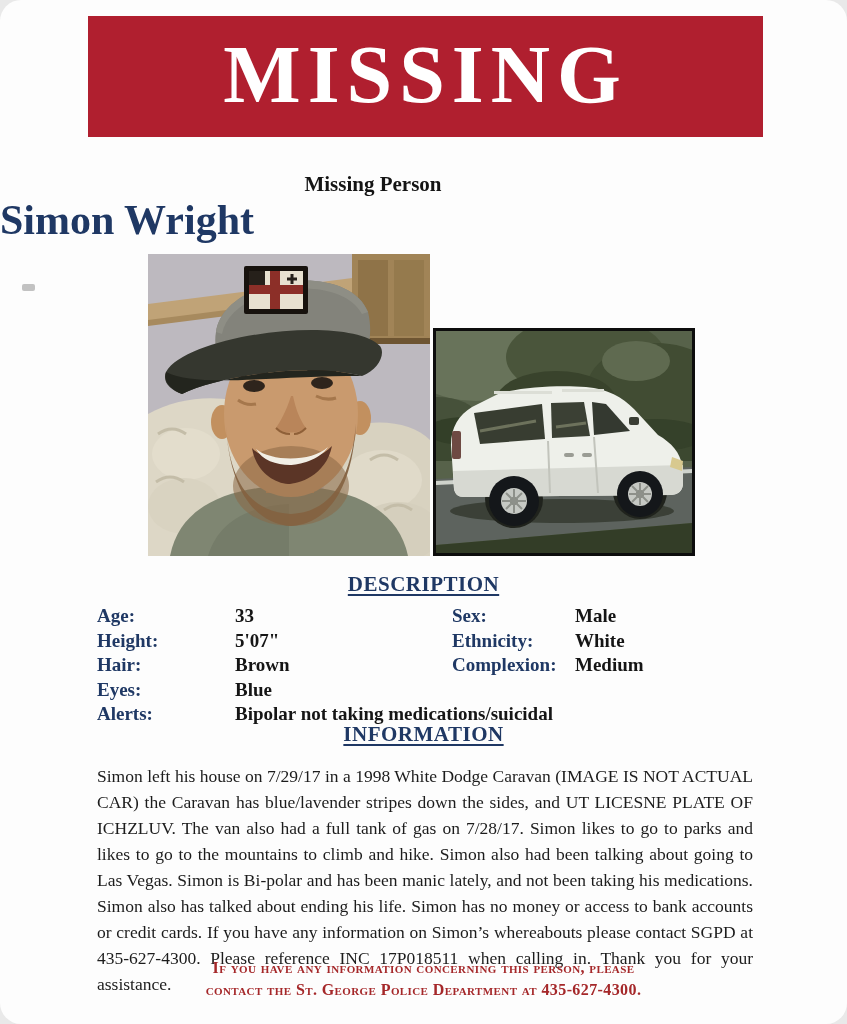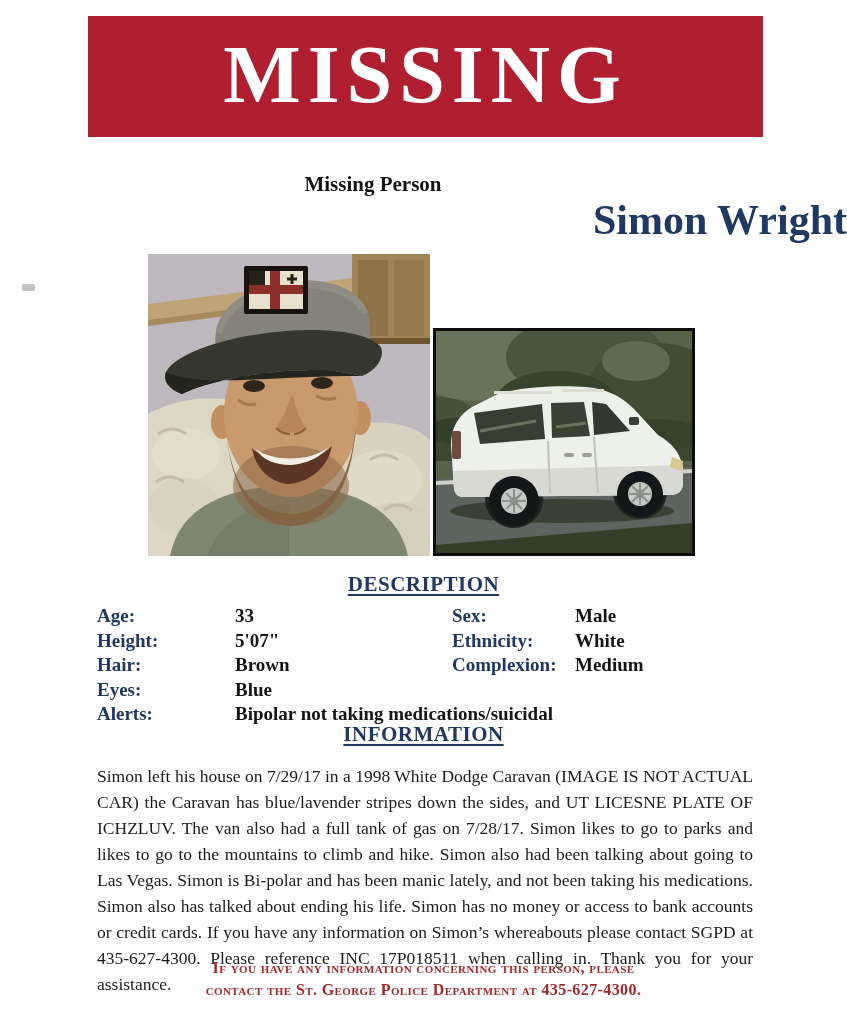--- a/index.html
+++ b/index.html
@@ -3,37 +3,38 @@
 <meta charset="utf-8">
 <style>
   html,body{margin:0;padding:0;background:#e9e9e9;}
   .page{
     position:relative;
     width:847px;height:1024px;
     background:#fdfdfd;
     font-family:"Liberation Serif", serif;
     overflow:hidden;
     margin:0 auto;
+    border-radius:21px;
   }
   .banner{
     position:absolute;left:88px;top:16px;width:675px;height:121px;
     background:#b01f2f;
     display:flex;align-items:center;justify-content:center;
   }
   .banner-text{
     color:#ffffff;font-weight:bold;font-size:82px;letter-spacing:7px;
     line-height:1;transform:translateY(-2px);
   }
   .subtitle{
     position:absolute;left:0;top:172px;width:746px;
     text-align:center;font-weight:bold;font-size:21px;color:#141414;
   }
   .person-name{
     position:absolute;left:0;top:196px;width:847px;
-    text-align:right;font-weight:bold;font-size:42px;color:#1f3864;
+    text-align:left;font-weight:bold;font-size:42px;color:#1f3864;
     line-height:1.15;
   }
   .photo-person{
     position:absolute;left:148px;top:254px;width:282px;height:302px;
     background:#c9c4bd;overflow:hidden;
   }
   .photo-van{
     position:absolute;left:433px;top:328px;width:256px;height:222px;
     border:3px solid #0d0d0d;background:#5a654c;overflow:hidden;
   }

